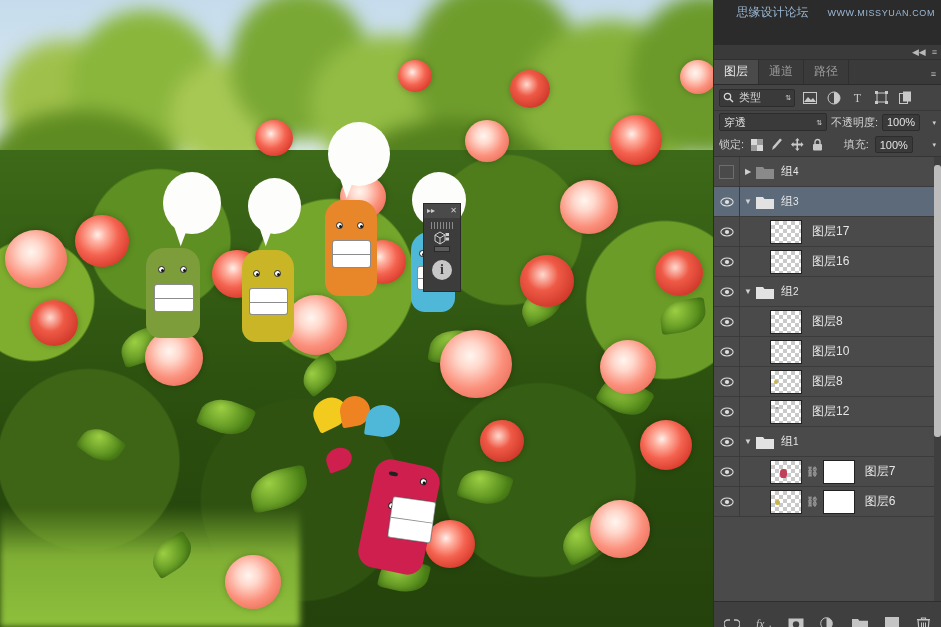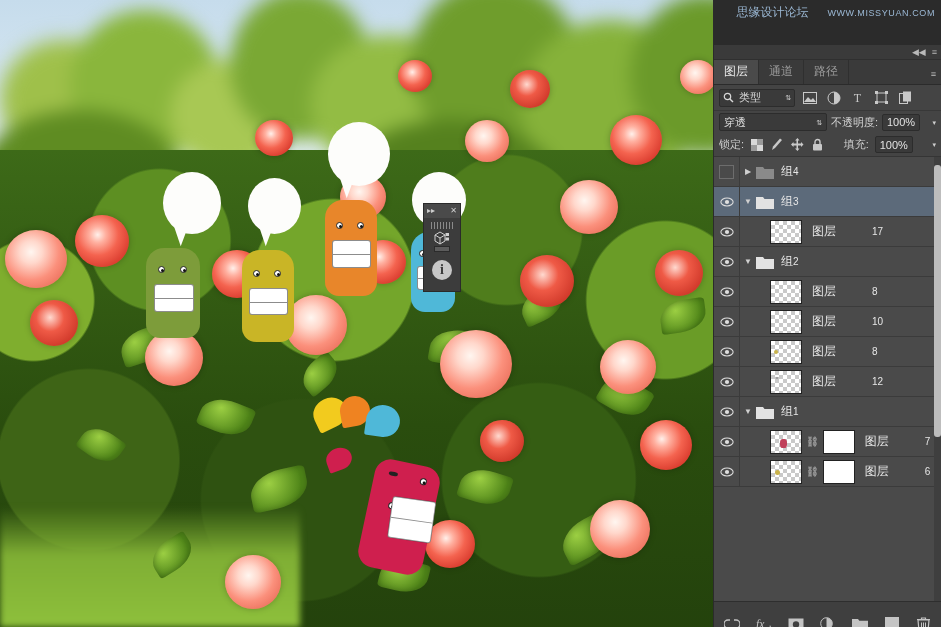--- a/index.html
+++ b/index.html
@@ -179,21 +179,21 @@
     background-size: 8px 8px; background-position: 0 0, 4px 4px;
     position: relative;
   }
   .thumb .spec { position: absolute; border-radius: 50%; }
   .linkico { flex: 0 0 12px; margin-left: 4px; text-align: center; color: #d4d4d4; font-size: 10px; }
   .maskthumb {
     width: 32px; height: 24px; flex: 0 0 32px; margin-left: 4px;
     background: #fff; border: 1px solid #222;
   }
   .lname { font-size: 12px; color: #e6e6e6; margin-left: 10px; }
-  .lname .num { font-size: 10px; margin-left: 36px; }
+  .lname .num { font-size: 12px; }
 
   .scrollbar {
     position: absolute; right: 0; top: 112px; width: 7px; bottom: 26px;
     background: #3f3f3f;
   }
   .thumbbar {
     position: absolute; top: 8px; left: 0; width: 7px; height: 272px;
     background: #bdbdbd; border-radius: 3px;
   }
 
@@ -508,20 +508,32 @@
               <ellipse cx="8" cy="5.5" rx="7" ry="4.5" fill="none" stroke="#e0e0e0" stroke-width="1.2"></ellipse>
               <circle cx="8" cy="5.5" r="2.4" fill="#e0e0e0"></circle>
             </svg>
         </div>
         <div class="thumb"></div>
         <div class="lname">
           <span>图层</span><span class="num">17</span>
         </div>
       </div>
 
+      <div class="lrow">
+        <div class="eyecell">
+          <svg class="eye" viewBox="0 0 16 11">
+              <ellipse cx="8" cy="5.5" rx="7" ry="4.5" fill="none" stroke="#e0e0e0" stroke-width="1.2"></ellipse>
+              <circle cx="8" cy="5.5" r="2.4" fill="#e0e0e0"></circle>
+            </svg>
+        </div>
+        <div class="thumb"></div>
+        <div class="lname">
+          <span>图层</span><span class="num">16</span>
+        </div>
+      </div>
 
 
 
       <div class="lrow">
         <div class="eyecell">
           <svg class="eye" viewBox="0 0 16 11">
               <ellipse cx="8" cy="5.5" rx="7" ry="4.5" fill="none" stroke="#e0e0e0" stroke-width="1.2"></ellipse>
               <circle cx="8" cy="5.5" r="2.4" fill="#e0e0e0"></circle>
             </svg>
         </div>

